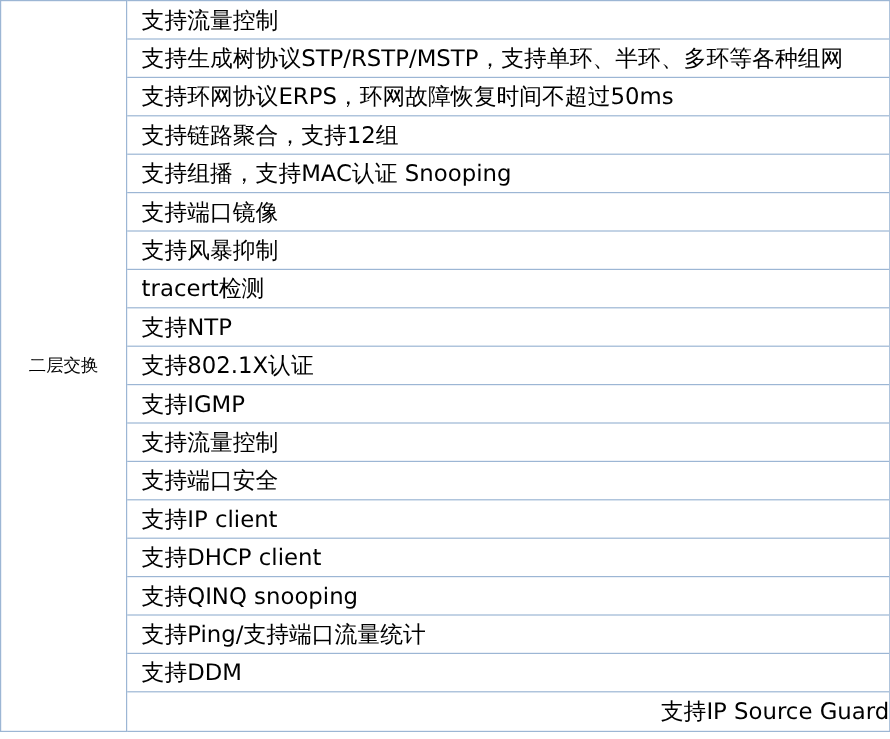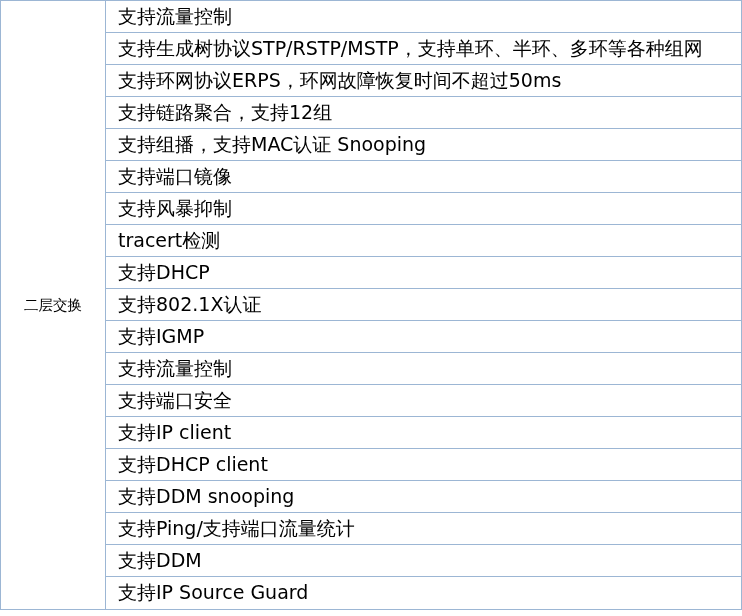--- a/index.html
+++ b/index.html
@@ -36,20 +36,21 @@
   }
   .feature-row {
     height: 32px;
     border-bottom: 1px solid #9cb6d4;
     display: flex;
     align-items: center;
     box-sizing: border-box;
   }
   .feature-row:last-child {
     border-bottom: none;
+    justify-content: flex-end;
   }
   .feature-text {
     padding-left: 12px;
     font-size: 19px;
     color: #000000;
     white-space: nowrap;
     font-family: "DejaVu Sans", "Liberation Sans", sans-serif;
   }
 </style>
 </head>
@@ -78,42 +79,42 @@
       <div class="feature-row">
         <span class="feature-text">支持端口镜像</span>
       </div>
       <div class="feature-row">
         <span class="feature-text">支持风暴抑制</span>
       </div>
       <div class="feature-row">
         <span class="feature-text">tracert检测</span>
       </div>
       <div class="feature-row">
-        <span class="feature-text">支持DHCP</span>
+        <span class="feature-text">支持NTP</span>
       </div>
       <div class="feature-row">
         <span class="feature-text">支持802.1X认证</span>
       </div>
       <div class="feature-row">
         <span class="feature-text">支持IGMP</span>
       </div>
       <div class="feature-row">
         <span class="feature-text">支持流量控制</span>
       </div>
       <div class="feature-row">
         <span class="feature-text">支持端口安全</span>
       </div>
       <div class="feature-row">
         <span class="feature-text">支持IP client</span>
       </div>
       <div class="feature-row">
         <span class="feature-text">支持DHCP client</span>
       </div>
       <div class="feature-row">
-        <span class="feature-text">支持DDM snooping</span>
+        <span class="feature-text">支持QINQ snooping</span>
       </div>
       <div class="feature-row">
         <span class="feature-text">支持Ping/支持端口流量统计</span>
       </div>
       <div class="feature-row">
         <span class="feature-text">支持DDM</span>
       </div>
       <div class="feature-row">
         <span class="feature-text">支持IP Source Guard</span>
       </div>

